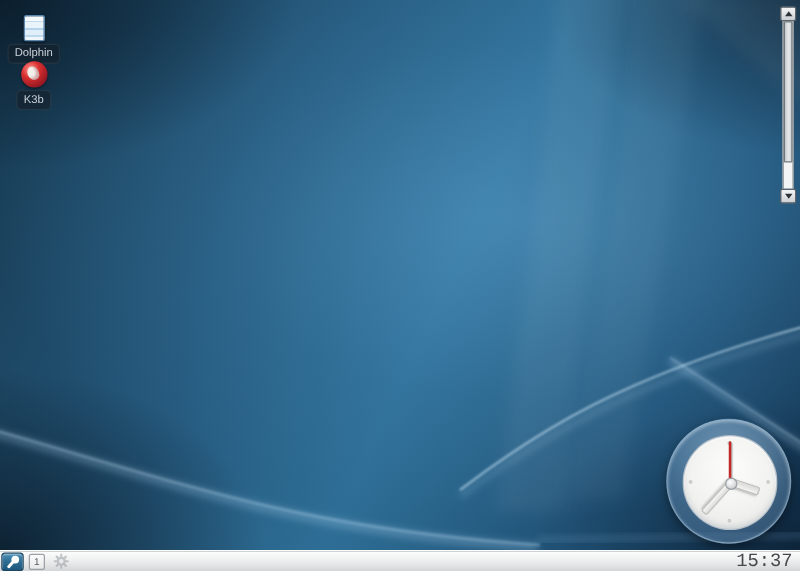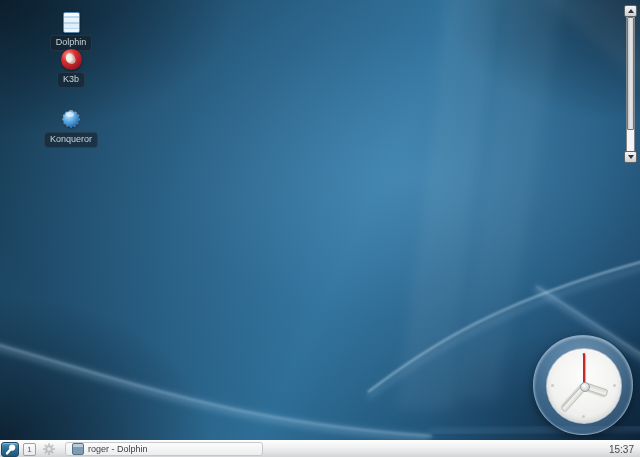--- a/index.html
+++ b/index.html
@@ -17,21 +17,21 @@
       radial-gradient(ellipse 60% 50% at 0% 0%, rgba(4,13,22,.60), rgba(4,13,22,0) 62%),
       radial-gradient(ellipse 55% 55% at 0% 100%, rgba(3,10,18,.65), rgba(3,10,18,0) 60%),
       radial-gradient(ellipse 50% 45% at 100% 0%, rgba(5,14,24,.55), rgba(5,14,24,0) 62%),
       radial-gradient(ellipse 55% 45% at 100% 100%, rgba(6,15,26,.40), rgba(6,15,26,0) 62%),
       radial-gradient(ellipse 85% 72% at 64% 40%, rgba(92,162,206,.50), rgba(70,140,185,.22) 45%, rgba(40,95,140,0) 76%),
       linear-gradient(115deg,#16384f 0%,#25597d 35%,#2e6e96 55%,#1f4f73 80%,#123350 100%);
   }
   .streaks{position:absolute;left:0;top:0;pointer-events:none;}
 
   
-  .desktop-icon{position:absolute;width:52px;display:flex;flex-direction:column;align-items:center;cursor:default;padding-left:44px;}
+  .desktop-icon{position:absolute;width:52px;display:flex;flex-direction:column;align-items:center;cursor:default;}
   .di-art{position:relative;width:24px;height:22px;display:flex;align-items:center;justify-content:center;}
   .di-label{
     margin-top:2px;max-width:52px;padding:2px 5px 3px;border-radius:4px;
     background:rgba(22,32,42,.60);border:1px solid rgba(255,255,255,.07);
     color:#c9d2d9;font-size:9px;line-height:9px;white-space:nowrap;
     text-align:center;
   }
   
   .art-dolphin{
     width:15px;height:19px;border:1px solid #5b87ad;border-radius:2px;
@@ -155,21 +155,21 @@
     background:linear-gradient(180deg,#fcfcfc,#eceded);
     display:flex;align-items:center;gap:4px;cursor:pointer;
   }
   .task-icon{
     width:10px;height:10px;border:1px solid #53738c;border-radius:2px;
     background:linear-gradient(180deg,#b9ccda 0 3px,#7d9cb4 3px 100%);
     flex:0 0 auto;
   }
   .task-label{color:#3c4043;font-size:9px;line-height:9px;white-space:nowrap;overflow:hidden;}
   .spacer{flex:1;}
-  .digital-clock{color:#46494c;font-size:10px;margin-right:6px;cursor:default;}
+  .digital-clock{color:#46494c;font-size:15px;margin-right:6px;cursor:default;font-family:Liberation Mono, monospace;}
 </style>
 </head>
 <body>
 
 <div class="screen">
 
   <div class="desktop">
 
     <svg class="streaks" width="640" height="440" viewBox="0 0 640 440">
       <defs>
@@ -200,29 +200,20 @@
           <div class="art-dolphin"></div>
         </div>
       <div class="di-label">Dolphin</div>
     </div>
     <div class="desktop-icon" style="left:1px;top:48px">
       <div class="di-art">
           <div class="art-k3b"></div>
         </div>
       <div class="di-label">K3b</div>
     </div>
-    <div class="desktop-icon" style="left:1px;top:108px">
-      <div class="di-art">
-        <div class="art-konq">
-            <div class="teeth"></div>
-            <div class="sphere"></div>
-          </div>
-      </div>
-      <div class="di-label">Konqueror</div>
-    </div>
 
     <div class="scrollbar">
       <div class="sb-btn">
         <div class="sb-arrow-up"></div>
       </div>
       <div class="sb-track">
         <div class="sb-thumb"></div>
       </div>
       <div class="sb-btn">
         <div class="sb-arrow-down"></div>
@@ -261,23 +252,19 @@
           <rect x="7" y="1" width="2" height="14" rx="1"></rect>
           <rect x="7" y="1" width="2" height="14" rx="1" transform="rotate(45 8 8)"></rect>
           <rect x="7" y="1" width="2" height="14" rx="1" transform="rotate(90 8 8)"></rect>
           <rect x="7" y="1" width="2" height="14" rx="1" transform="rotate(135 8 8)"></rect>
           <circle cx="8" cy="8" r="4.2"></circle>
         </g>
         <circle cx="8" cy="8" r="2" fill="#e8e9ea"></circle>
       </svg>
     </div>
 
-    <div class="task-button">
-      <span class="task-icon"></span>
-      <span class="task-label">roger - Dolphin</span>
-    </div>
 
     <div class="spacer"></div>
 
     <div class="digital-clock">15:37</div>
   </div>
 
 </div>
 
 </body></html>

